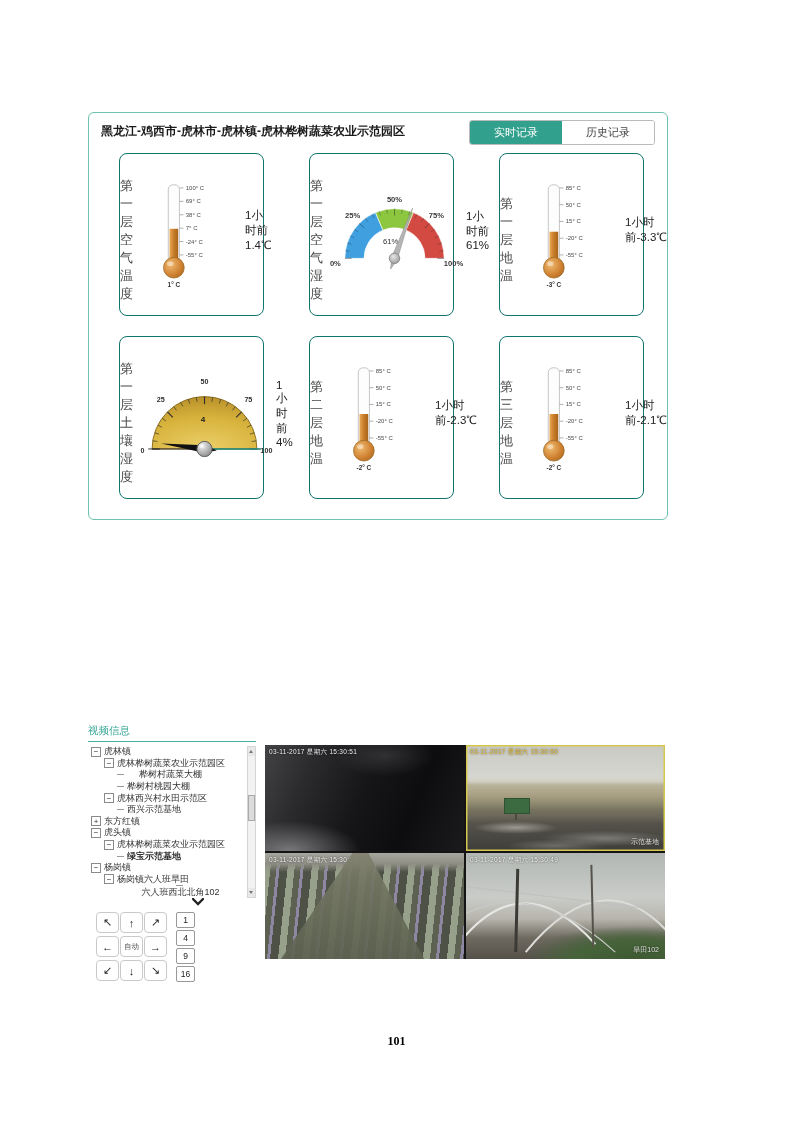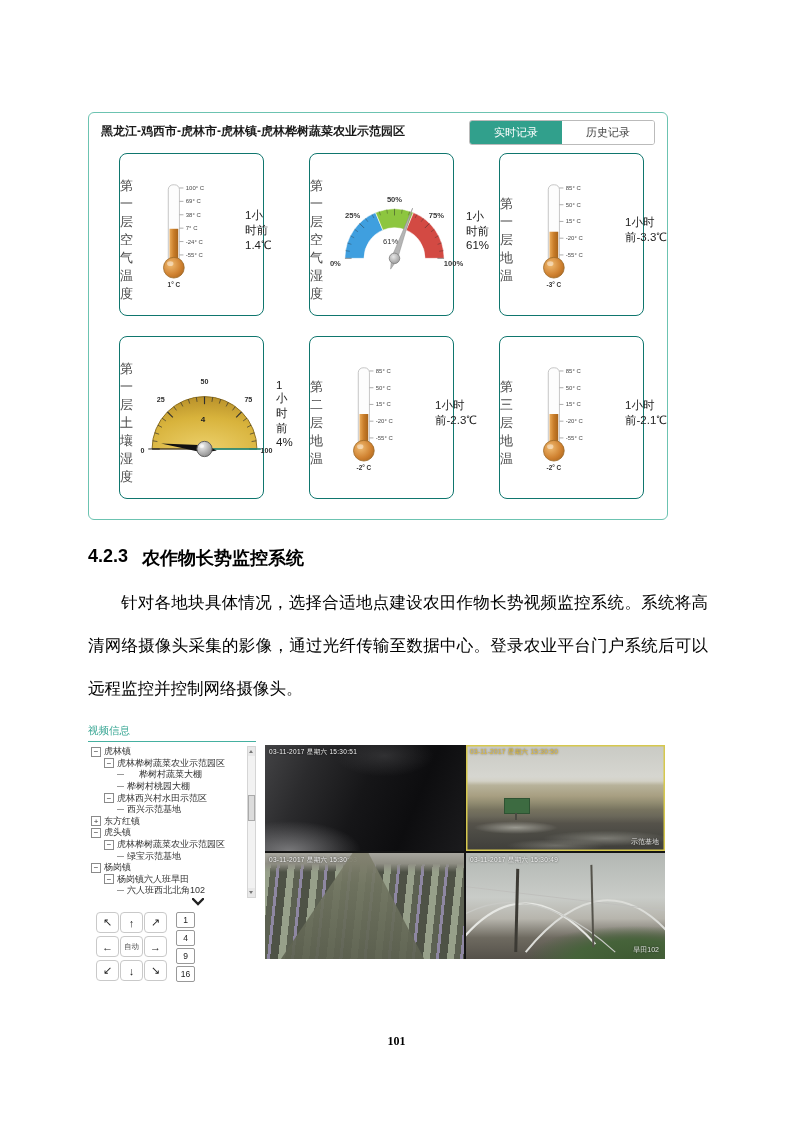--- a/index.html
+++ b/index.html
@@ -338,25 +338,20 @@
               <line x1="58" y1="94" x2="63" y2="94" stroke="#9a9a9a" stroke-width="1"></line>
               <text x="66" y="96.5" font-size="7.5" fill="#4a4a4a">-55° C</text>
               <text x="51" y="134" font-size="8" font-weight="bold" fill="#333" text-anchor="middle">-2° C</text>
             </svg>
           </div>
           <div class="card-footer">1小时前-2.1℃</div>
         </div>
       </div>
   </div>
 
-  <div class="sec-heading">
-    <span>4.2.3</span>
-    <span>农作物长势监控系统</span>
-  </div>
-  <div class="para">针对各地块具体情况，选择合适地点建设农田作物长势视频监控系统。系统将高清网络摄像头采集的影像，通过光纤传输至数据中心。登录农业平台门户系统后可以远程监控并控制网络摄像头。</div>
 
   <div class="video-left">
     <div class="vi-title">视频信息</div>
     <div class="vi-line"></div>
     <div class="tree">
       <div class="vscroll">
         <div class="sb-btn up"></div>
         <div class="sb-thumb"></div>
         <div class="sb-btn down"></div>
       </div>
@@ -389,33 +384,33 @@
           <span>东方红镇</span>
         </div>
         <div class="tree-row" style="padding-left: 3px;">
           <span class="tgl">−</span>
           <span>虎头镇</span>
         </div>
         <div class="tree-row" style="padding-left: 16px;">
           <span class="tgl">−</span>
           <span>虎林桦树蔬菜农业示范园区</span>
         </div>
-        <div class="tree-row" style="padding-left: 29px;">
+        <div class="tree-row" style="padding-left: 29px; font-weight: bold;">
           <span class="dash"></span>
           <span>绿宝示范基地</span>
         </div>
         <div class="tree-row" style="padding-left: 3px;">
           <span class="tgl">−</span>
           <span>杨岗镇</span>
         </div>
         <div class="tree-row" style="padding-left: 16px;">
           <span class="tgl">−</span>
           <span>杨岗镇六人班旱田</span>
         </div>
-        <div class="tree-row" style="padding-left: 29px;">
+        <div class="tree-row" style="padding-left: 29px; flex-direction: column;">
           <span class="dash"></span>
           <span>六人班西北北角102</span>
         </div>
       </div>
     <div class="pad">
       <svg class="chev" viewBox="0 0 12 8">
         <polyline points="1,1 6,6 11,1" fill="none" stroke="#222" stroke-width="2.4" stroke-linecap="round"></polyline>
       </svg>
       <div class="pad-grid">
           <div class="pad-btn">↖</div>

